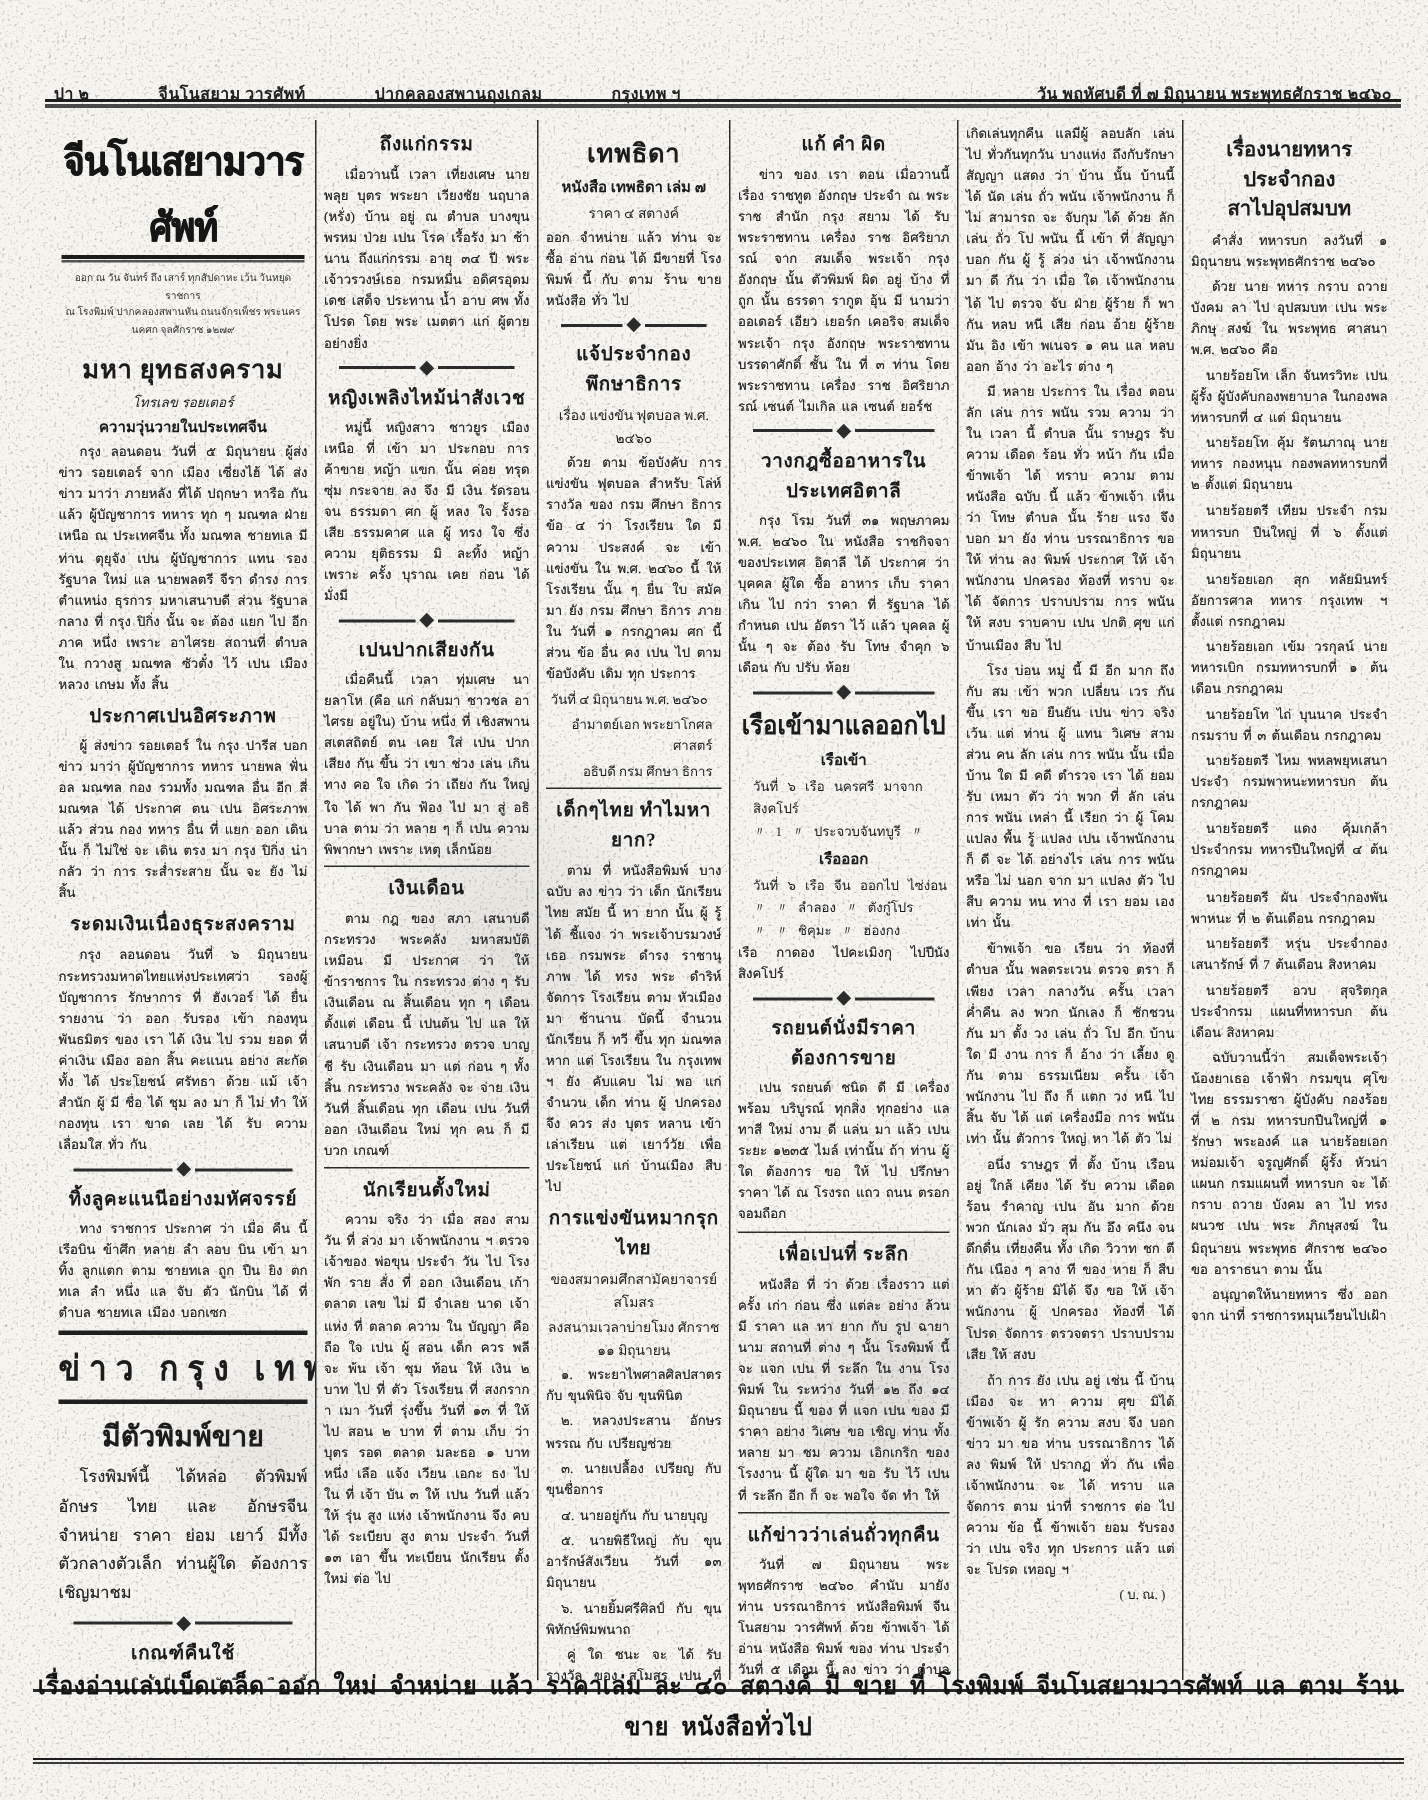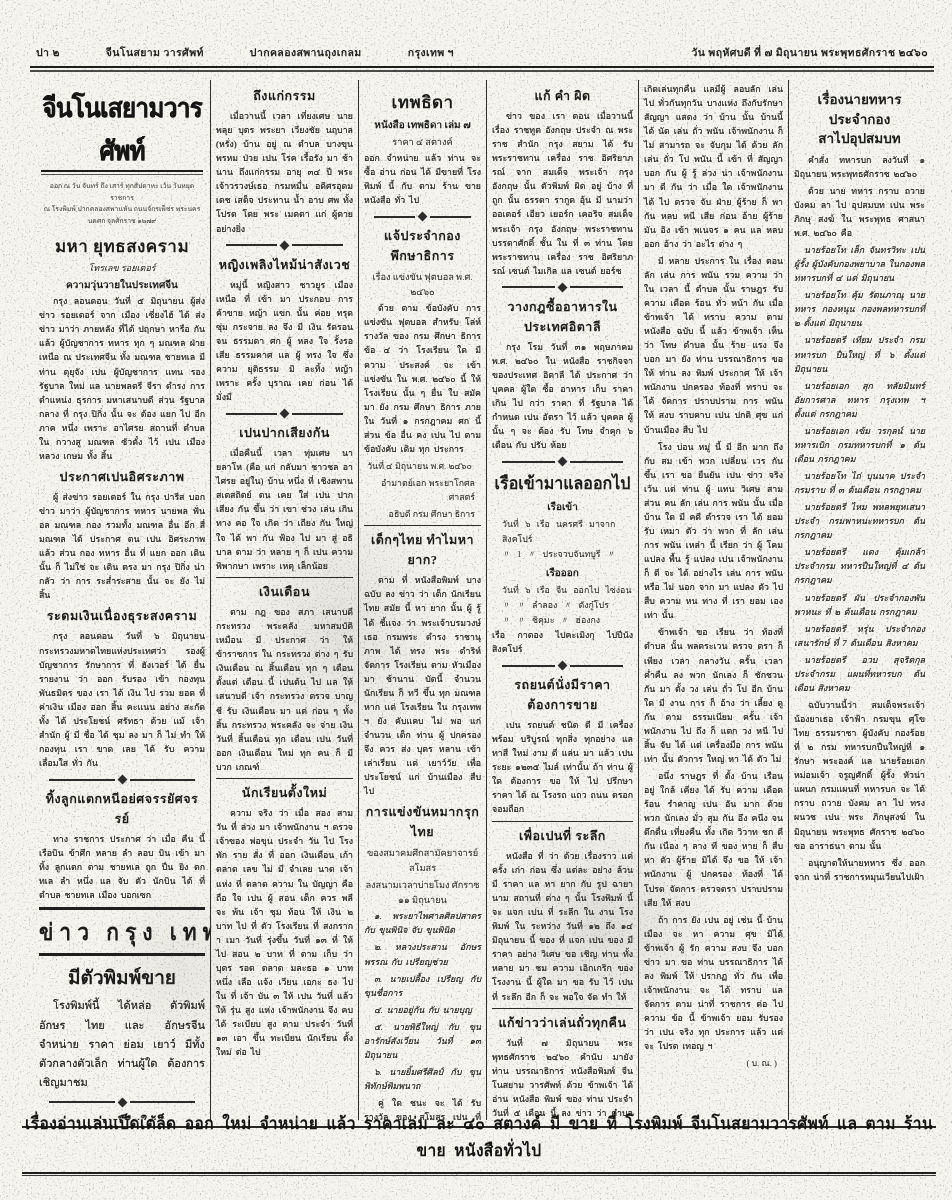--- a/index.html
+++ b/index.html
@@ -5,21 +5,21 @@
   html,body{margin:0;padding:0;}
   body{
     width:952px;height:1200px;position:relative;overflow:hidden;
     background:#f5f4ef;color:#1c1c1c;
     font-family:"Liberation Serif","DejaVu Serif",serif;
     -webkit-font-smoothing:antialiased;
   }
   .sheet{position:absolute;inset:0;}
   
   .topbar{
-    position:absolute;top:44px;left:36px;right:24px;
+    position:absolute;top:54px;left:36px;right:24px;
     display:flex;align-items:baseline;font-size:10.5px;font-weight:bold;
     letter-spacing:.4px;color:#222;
   }
   .topbar .t-item{margin-right:46px;white-space:nowrap;}
   .topbar .t-date{margin-left:auto;white-space:nowrap;}
   .toprule{
     position:absolute;top:66px;left:30px;right:18px;height:6px;
     background:linear-gradient(#1e1e1e 0 2px,transparent 2px 3.6px,#4a4a4a 3.6px 6px);
   }
   
@@ -67,21 +67,21 @@
     font-size:21px;font-weight:bold;text-align:center;letter-spacing:6px;
     margin:4px 0 2px;transform:scaleY(1.1);white-space:nowrap;
   }
   .typehead{font-size:19px;font-weight:bold;text-align:center;margin:6px 0 4px;}
   .lgtext p.body{font-size:11px;line-height:1.75;word-spacing:3px;}
   
   .shiphead{font-size:16px;font-weight:bold;text-align:center;margin:6px 0 3px;transform:scaleY(1.08);}
   .shipsub{font-size:10px;font-weight:bold;text-align:center;margin:3px 0;}
   .shiprow{font-size:8.8px;line-height:1.7;text-align:left;padding-left:10px;word-spacing:4px;}
   
-  .entry{font-size:8.8px;line-height:1.6;margin:0 0 3px;text-align:justify;text-indent:10px;word-spacing:1.4px;color:#262626;text-shadow:0 0 .4px rgba(20,20,20,.5);font-style:italic;}
+  .entry{font-size:8.8px;line-height:1.6;margin:0 0 3px;text-align:justify;text-indent:10px;word-spacing:1.4px;color:#262626;text-shadow:0 0 .4px rgba(20,20,20,.5);}
   .sign{font-size:8.8px;text-align:right;margin:1px 6px 3px 0;}
   .sign.c{text-align:center;}
   
   .mil-title{font-size:13.5px;font-weight:bold;text-align:center;line-height:1.45;margin:8px 12px 4px;}
   
   .foot-rule-top{position:absolute;left:22px;right:16px;bottom:72px;height:1.6px;background:#2a2a2a;}
   .footer-banner{
     position:absolute;left:22px;right:16px;bottom:38px;
     font-size:15.5px;font-weight:bold;text-align:center;letter-spacing:.4px;
     word-spacing:4px;color:#151515;transform:scaleY(1.08);
@@ -125,21 +125,21 @@
 
       <h3 class="head">ประกาศเปนอิศระภาพ</h3>
       <p class="body">ผู้ ส่งข่าว รอยเตอร์ ใน กรุง ปารีส บอกข่าว มาว่า ผู้บัญชาการ ทหาร นายพล ฟั่นอล มณฑล กอง รวมทั้ง มณฑล อื่น อีก สี่ มณฑล ได้ ประกาศ ตน เปน อิศระภาพ แล้ว ส่วน กอง ทหาร อื่น ที่ แยก ออก เดิน นั้น ก็ ไม่ใช่ จะ เดิน ตรง มา กรุง ปิกิ่ง น่ากลัว ว่า การ ระส่ำระสาย นั้น จะ ยัง ไม่ สิ้น</p>
 
       <h3 class="head">ระดมเงินเนื่องธุระสงคราม</h3>
       <p class="body">กรุง ลอนดอน วันที่ ๖ มิถุนายน กระทรวงมหาดไทยแห่งประเทศว่า รองผู้บัญชาการ รักษาการ ที่ ฮังเวอร์ ได้ ยื่น รายงาน ว่า ออก รับรอง เข้า กองทุน พันธมิตร ของ เรา ได้ เงิน ไป รวม ยอด ที่ ค่าเงิน เมือง ออก สิ้น คะแนน อย่าง สะกัด ทั้ง ได้ ประโยชน์ ศรัทธา ด้วย แม้ เจ้า สำนัก ผู้ มี ชื่อ ได้ ชุม ลง มา ก็ ไม่ ทำ ให้ กองทุน เรา ขาด เลย ได้ รับ ความ เลื่อมใส ทั่ว กัน</p>
 
       <div class="orn">
           <span class="dia"></span>
         </div>
-      <h3 class="head">ทิ้งลูกแตกหนีอย่ศจรรยัศจรรย์</h3>
+      <h3 class="head">ทิ้งลูคะแนนีอย่างมหัศจรรย์</h3>
       <p class="body">ทาง ราชการ ประกาศ ว่า เมื่อ คืน นี้ เรือบิน ข้าศึก หลาย ลำ ลอบ บิน เข้า มา ทิ้ง ลูกแตก ตาม ชายทเล ถูก ปืน ยิง ตก ทเล ลำ หนึ่ง แล จับ ตัว นักบิน ได้ ที่ ตำบล ชายทเล เมือง บอกเซก</p>
 
       <div class="rule-heavy"></div>
       <div class="bkk">ข่าว กรุง เทพ ฯ</div>
       <div class="rule-heavy"></div>
 
       <div class="typehead">มีตัวพิมพ์ขาย</div>
       <div class="lgtext">
         <p class="body">โรงพิมพ์นี้ ได้หล่อ ตัวพิมพ์ อักษร ไทย และ อักษรจีน จำหน่าย ราคา ย่อม เยาว์ มีทั้งตัวกลางตัวเล็ก ท่านผู้ใด ต้องการ เชิญมาชม</p>
       </div>

